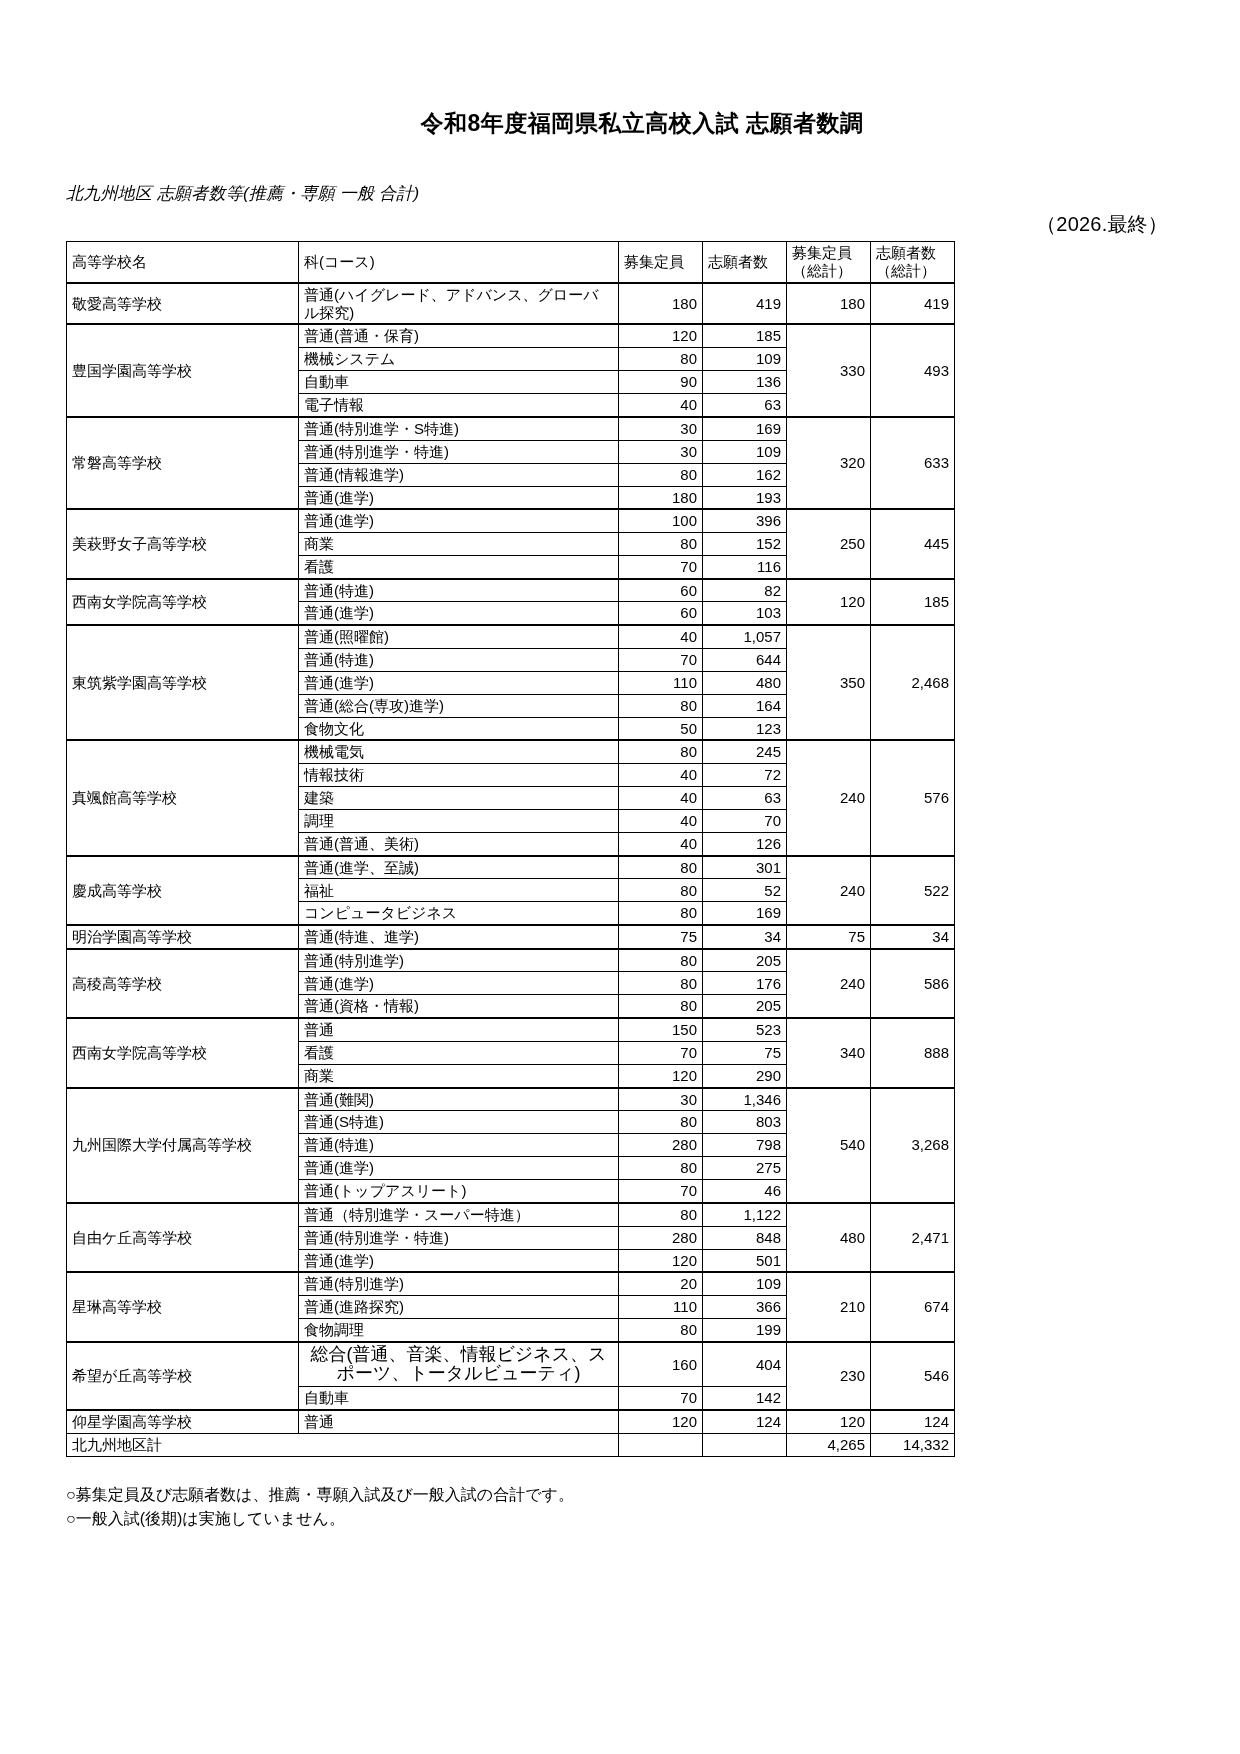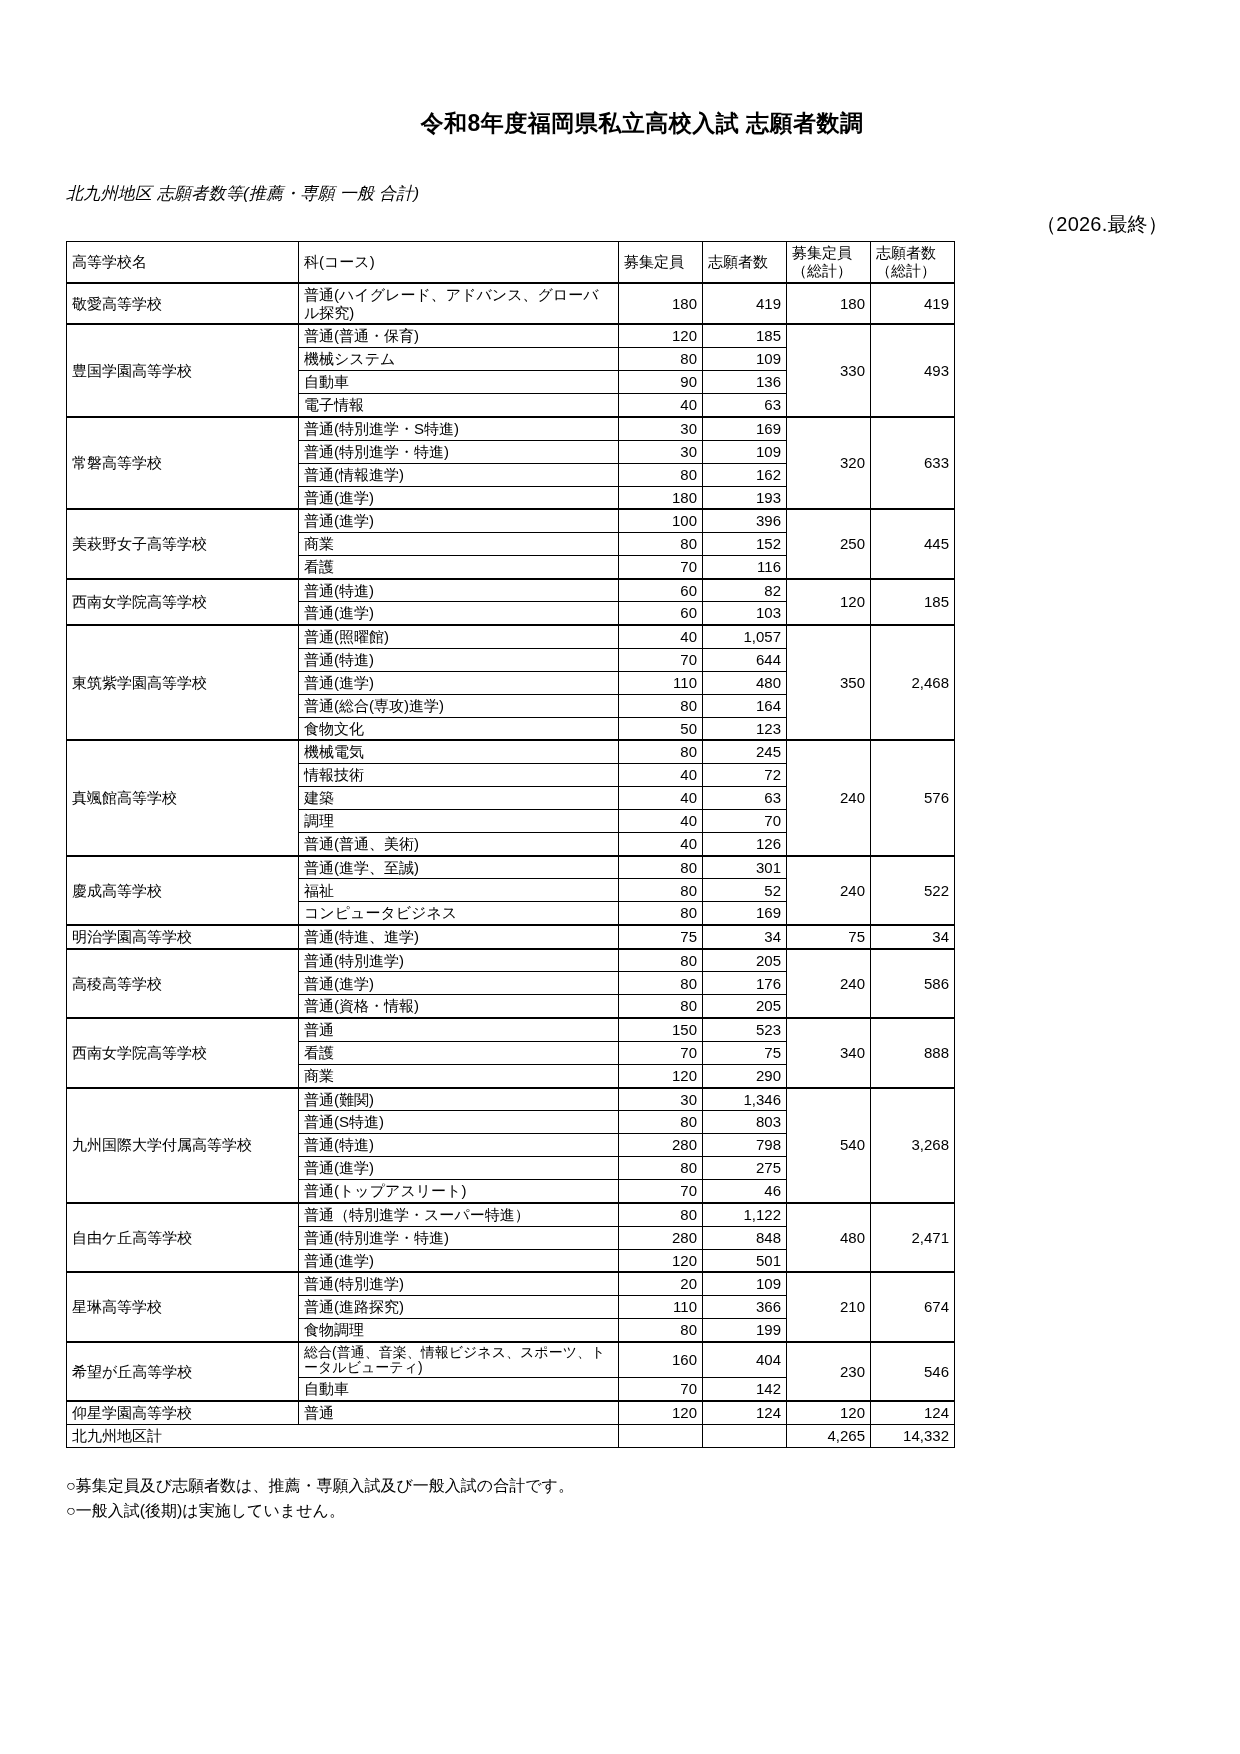--- a/index.html
+++ b/index.html
@@ -82,21 +82,21 @@
   th.stacked { text-align: center; line-height: 1.12; }
   td.school {
     text-align: left;
     padding-left: 6px;
   }
   td.course {
     text-align: left;
     padding-left: 6px;
     white-space: normal;
   }
-  td.course.two-line { line-height: 1.1; font-size: 14px; }
+  td.course.two-line { line-height: 1.1; font-size: 18px; text-align: center; }
   
   tr.group-start > td, tr.group-start > th { border-top: 2px solid #000000; }
   tr.total-row > td { border-top: 1px solid #a3a3a3; }
   td.blank-cell { border-left: 1px solid #000; }
 
   .footnotes {
     margin: 26px 0 8px 66px;
     font-size: 16px;
     line-height: 1.55;
   }

